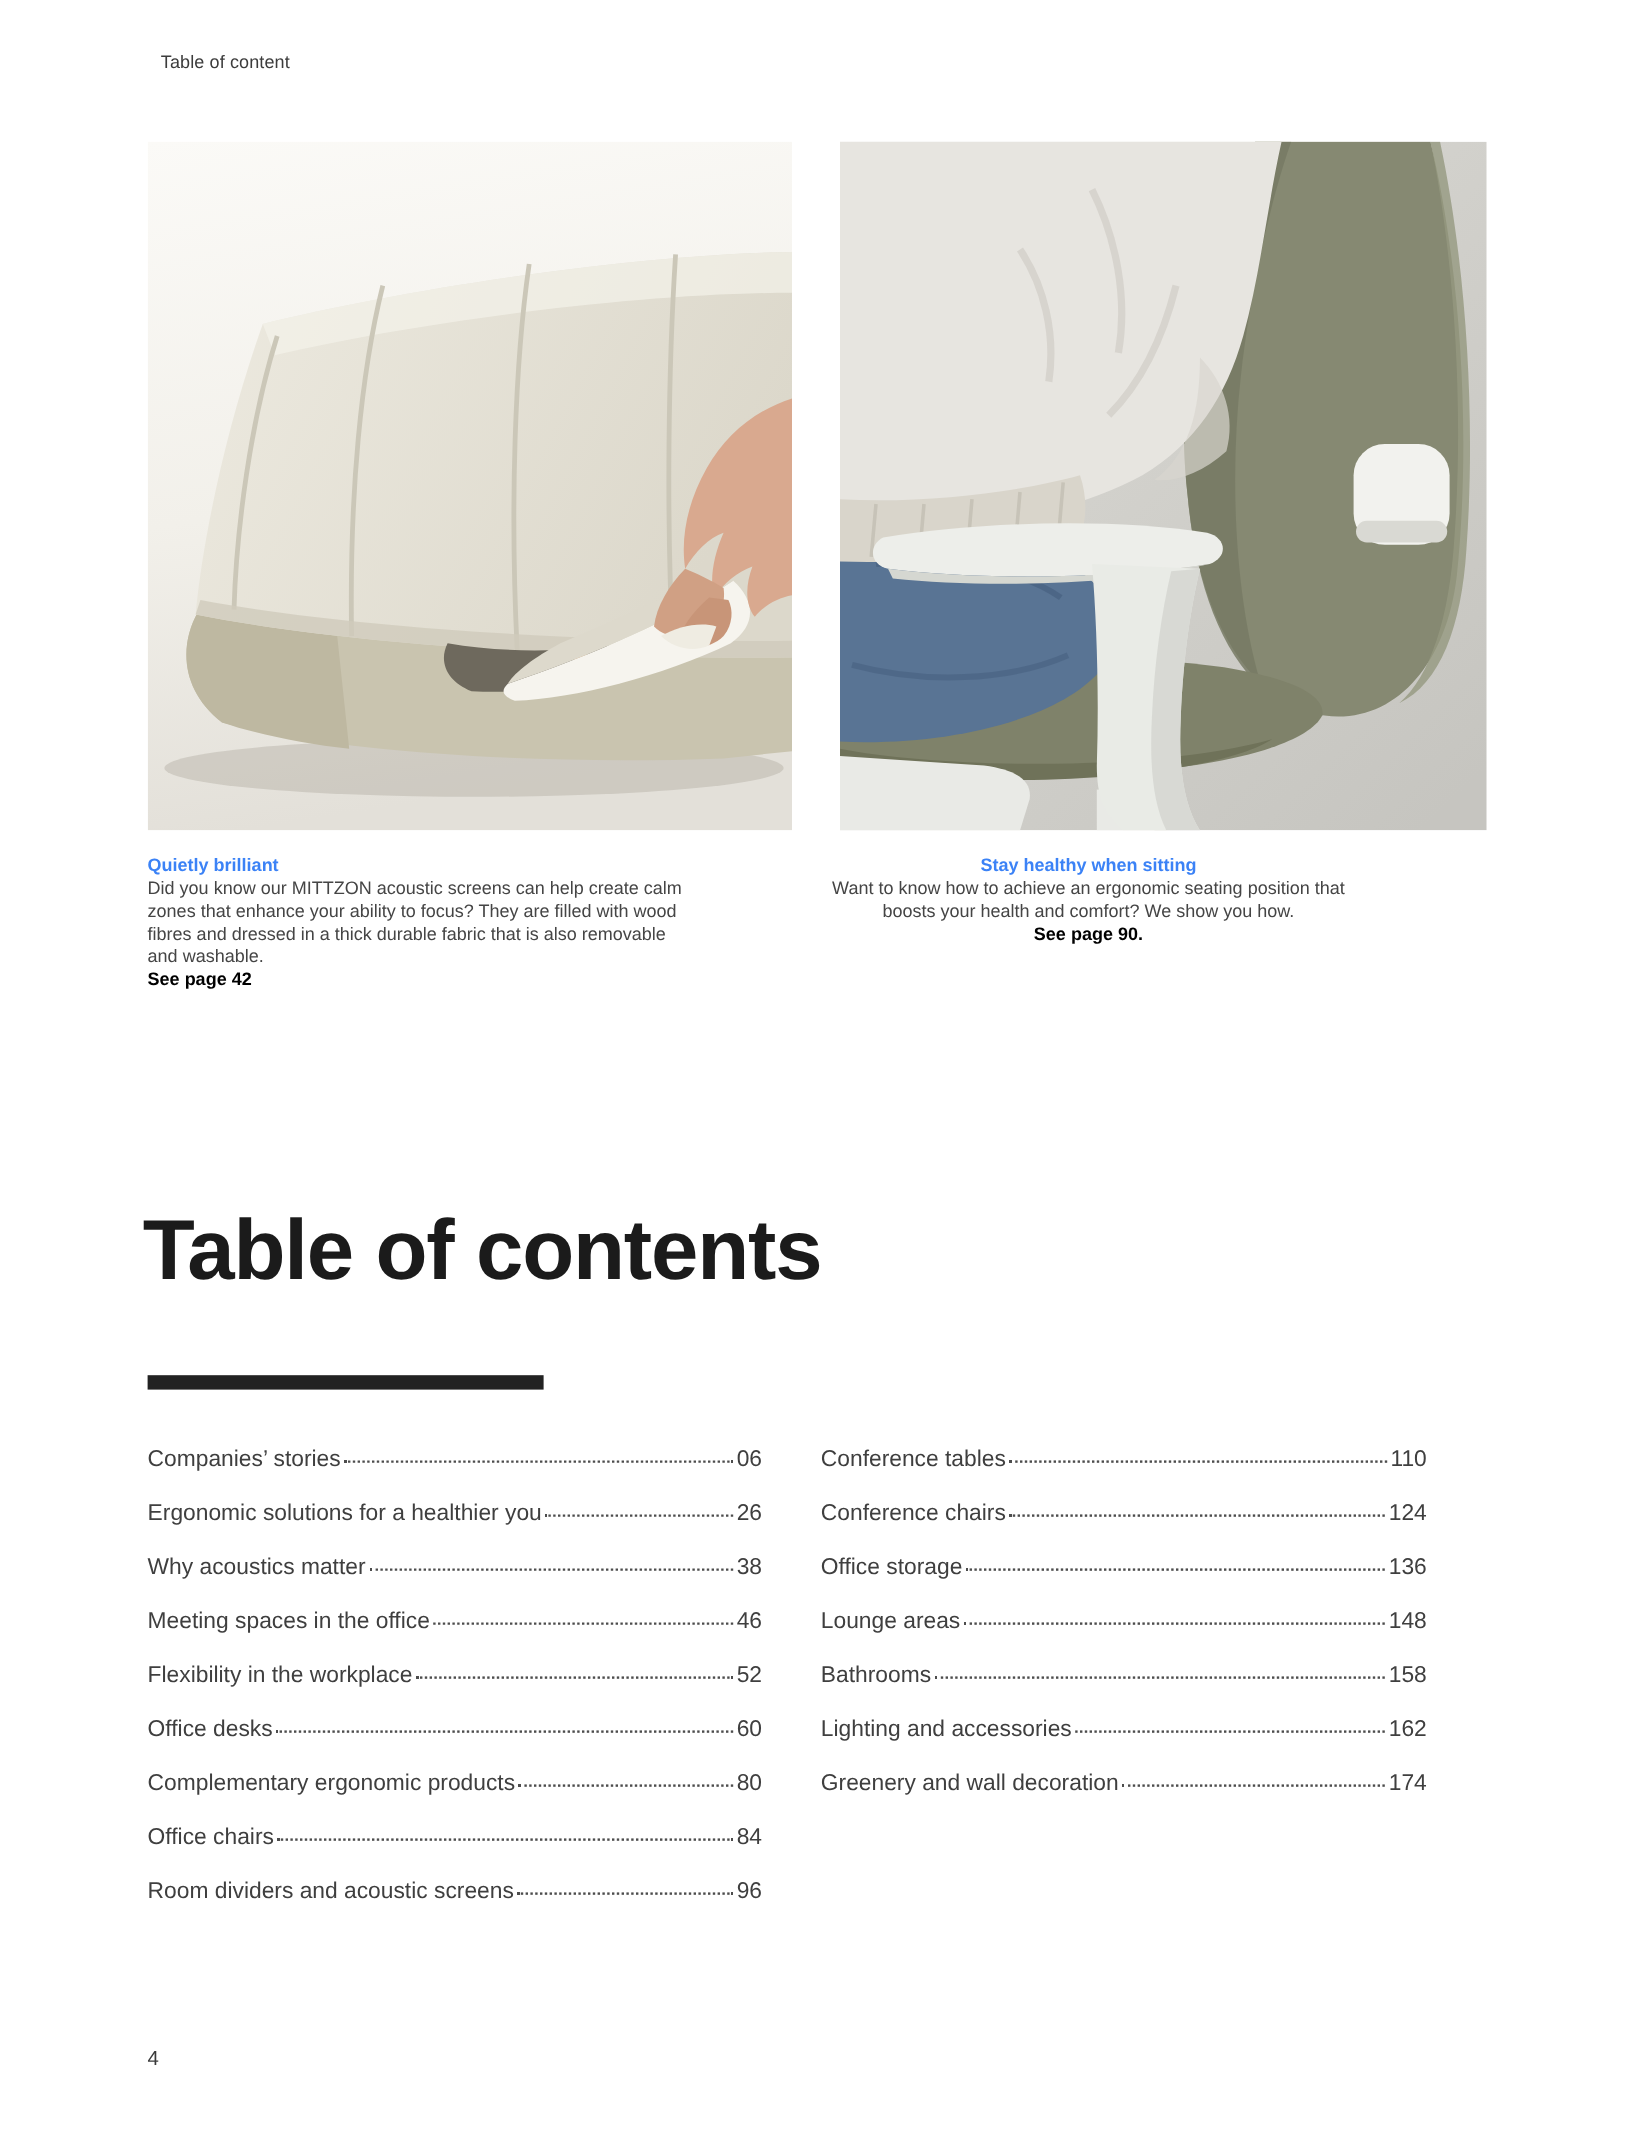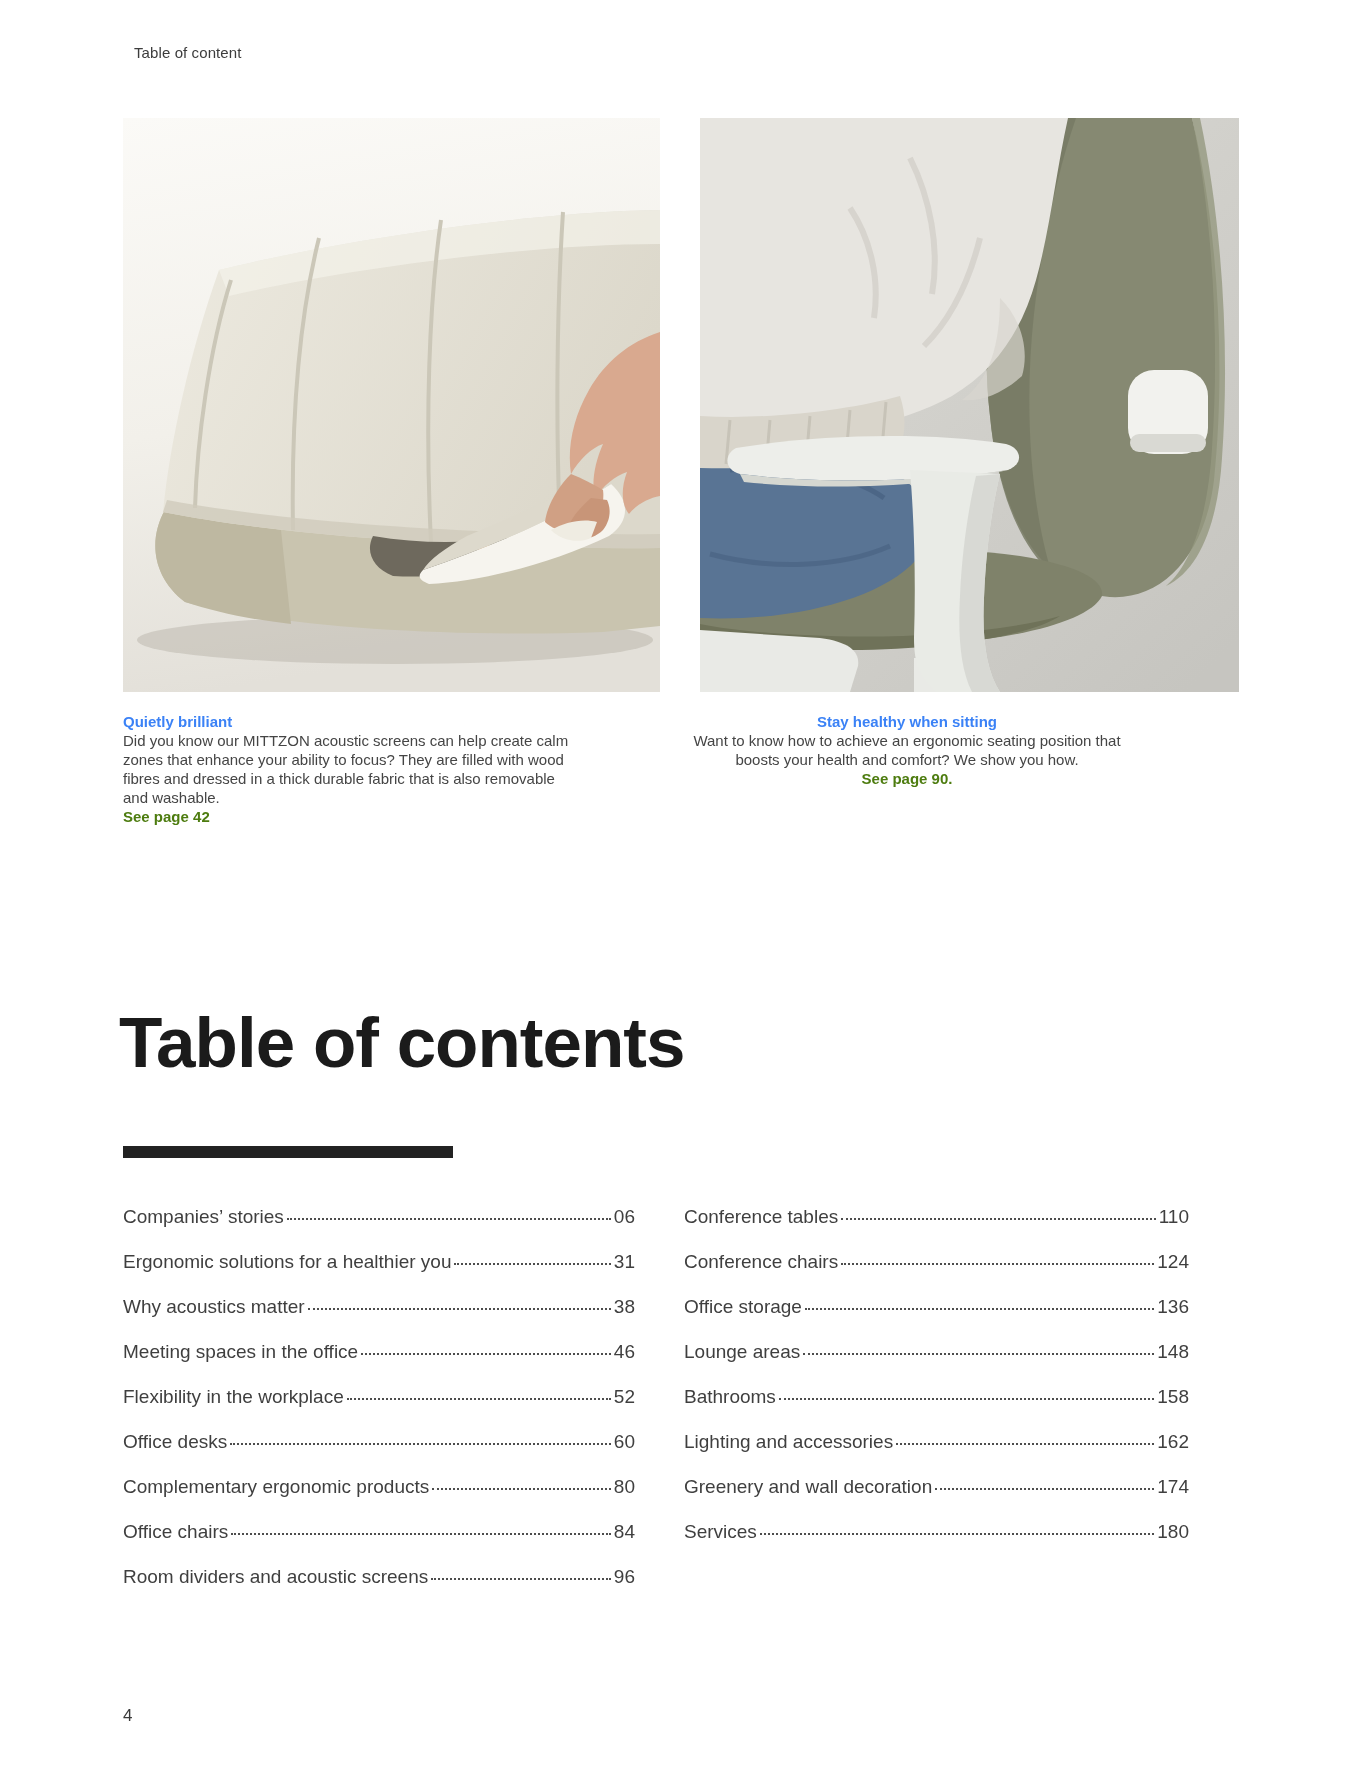--- a/index.html
+++ b/index.html
@@ -16,21 +16,21 @@
     font-size:15px;color:#3c3c3c;letter-spacing:.1px;
   }
   .photo{position:absolute;top:118px;overflow:hidden;}
   .photo svg{display:block;width:100%;height:100%;}
   .photo-left{left:123px;width:537px;height:574px;}
   .photo-right{left:700px;width:539px;height:574px;}
   .caption{position:absolute;top:712px;font-size:15px;line-height:19px;color:#454545;}
   .caption-left{left:123px;width:458px;}
   .caption-right{left:676px;width:462px;text-align:center;}
   .cap-title{font-weight:bold;color:#3b82f6;}
-  .cap-link{font-weight:bold;color:#4d7c0f;}
+  .cap-link{font-weight:bold;color:#000000;}
   .title{
     position:absolute;left:119px;top:1002px;margin:0;
     font-size:71px;font-weight:800;letter-spacing:-1px;
     color:#1b1b1b;line-height:1.15;
   }
   .rule{position:absolute;left:123px;top:1146px;width:330px;height:12px;background:#222222;}
   .toc{position:absolute;left:123px;top:1206px;width:1082px;display:flex;}
   .toc-col{display:flex;flex-direction:column;}
   .toc-col-left{width:512px;margin-right:49px;}
   .toc-col-right{width:505px;}
@@ -159,21 +159,21 @@
   <div class="toc">
     <div class="toc-col toc-col-left">
       <div class="toc-row">
         <span class="toc-label">Companies’ stories </span>
           <span class="toc-leader"></span>
           <span class="toc-page">06</span>
       </div>
       <div class="toc-row">
         <span class="toc-label">Ergonomic solutions for a healthier you </span>
           <span class="toc-leader"></span>
-          <span class="toc-page">31</span>
+          <span class="toc-page">26</span>
       </div>
       <div class="toc-row">
         <span class="toc-label">Why acoustics matter</span>
           <span class="toc-leader"></span>
           <span class="toc-page">38</span>
       </div>
       <div class="toc-row">
         <span class="toc-label">Meeting spaces in the office</span>
           <span class="toc-leader"></span>
           <span class="toc-page">46</span>
@@ -233,23 +233,18 @@
       <div class="toc-row">
         <span class="toc-label">Lighting and accessories </span>
           <span class="toc-leader"></span>
           <span class="toc-page">162</span>
       </div>
       <div class="toc-row">
         <span class="toc-label">Greenery and wall decoration</span>
           <span class="toc-leader"></span>
           <span class="toc-page"> 174</span>
       </div>
-      <div class="toc-row">
-        <span class="toc-label">Services </span>
-          <span class="toc-leader"></span>
-          <span class="toc-page">180</span>
-      </div>
     </div>
   </div>
 
   <div class="folio">4</div>
 
 </div>
 
 </body></html>

